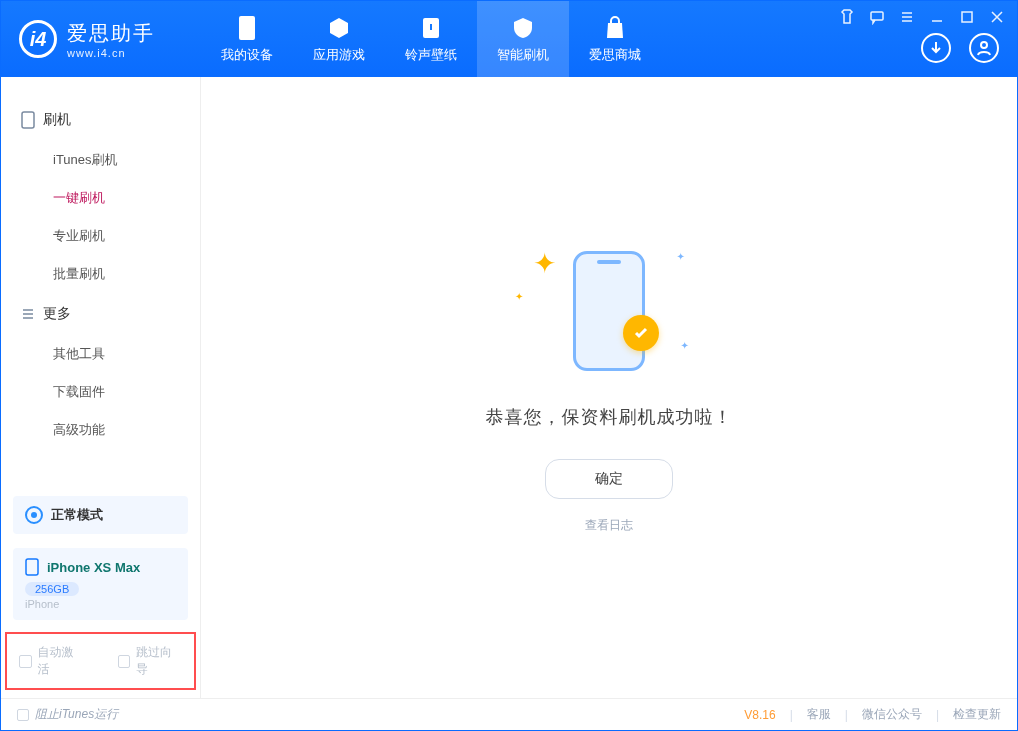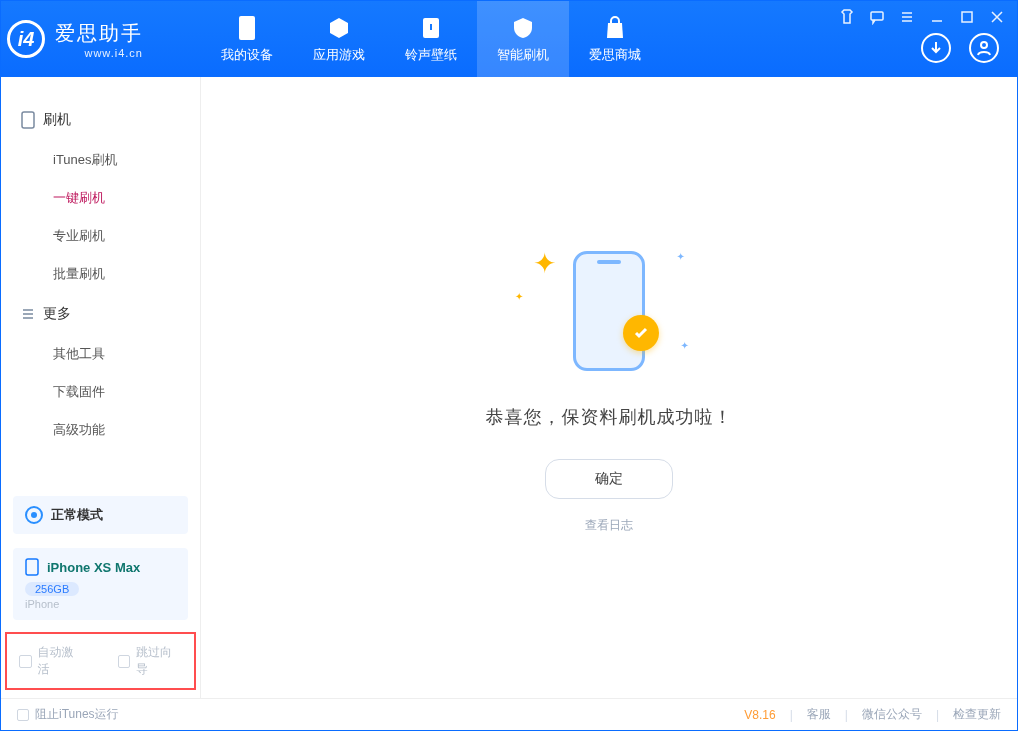--- a/index.html
+++ b/index.html
@@ -1,19 +1,19 @@
 <!DOCTYPE html>
 <html><head>
 <meta charset="utf-8">
 <style>
 * { margin: 0; padding: 0; box-sizing: border-box; font-family: "Microsoft YaHei", "PingFang SC", sans-serif; }
 body { background: #fff; }
 .window { width: 1018px; height: 731px; border: 1px solid #0a6cff; display: flex; flex-direction: column; }
 .titlebar { height: 76px; background: linear-gradient(180deg,#1579ff 0%, #0a6cff 100%); display: flex; align-items: center; color: #fff; position: relative; }
-.logo-block { display: flex; align-items: center; padding-left: 6px; width: 200px; text-align: right; }
+.logo-block { display: flex; align-items: center; padding-left: 18px; width: 200px; }
 .logo-circle { width: 38px; height: 38px; border: 3px solid #fff; border-radius: 50%; display:flex;align-items:center;justify-content:center;font-weight:bold;font-size:20px;color:#fff;font-style:italic;}
 .logo-text { margin-left: 10px; display:flex;flex-direction:column;}
 .logo-text .t1{font-size:20px;font-weight:500;letter-spacing:2px;}
 .logo-text .t2{font-size:11px;letter-spacing:1px;opacity:.9;}
 .nav { display:flex; height:100%; }
 .nav-item { width: 92px; display:flex;flex-direction:column;align-items:center;justify-content:center;gap:4px;font-size:13px;cursor:pointer;position:relative;}
 .nav-item.active { background: rgba(255,255,255,0.18); }
 .nav-icon { width:28px;height:28px;display:flex;align-items:center;justify-content:center;}
 .nav-icon svg { fill:#fff; }
 .win-controls { position:absolute; right:10px; top:6px; display:flex; gap:10px; align-items:center;}
@@ -48,21 +48,21 @@
 .check-badge svg{stroke:#fff;stroke-width:3;fill:none;}
 .sparkle{position:absolute;color:#ffb700;}
 .sparkle.s1{top:6px;left:-6px;font-size:28px;}
 .sparkle.s2{top:50px;left:-24px;font-size:10px;}
 .sparkle.s3{bottom:30px;right:-10px;font-size:10px;color:#7db7ff;}
 .sparkle.s4{top:10px;right:-6px;color:#7db7ff;font-size:10px;}
 .success-text{font-size:18px;color:#444;letter-spacing:1px;margin-bottom:30px;}
 .ok-btn{border:1px solid #d6dde8;background:#fff;padding:10px 49px;font-size:14px;color:#444;cursor:pointer;border-radius:14px;margin-bottom:18px;}
 .log-link{font-size:12px;color:#9aa6b8;cursor:pointer;}
 .statusbar{height:32px;border-top:1px solid #eee;display:flex;align-items:center;padding:0 16px;font-size:12px;color:#9aa6b8;gap:8px;}
-.statusbar .left{display:flex;align-items:center;gap:6px;}
+.statusbar .left{display:flex;align-items:center;gap:6px;font-style:italic;}
 .statusbar .left .box{width:12px;height:12px;border:1px solid #cfd6e0;border-radius:2px;}
 .statusbar .right{margin-left:auto;display:flex;align-items:center;gap:14px;}
 .statusbar .ver{color:#ff9c35;}
 .statusbar .sep{color:#d6dde8;}
 .statusbar .link{cursor:pointer;}
 </style>
 </head>
 <body>
 
 <div class="window">

